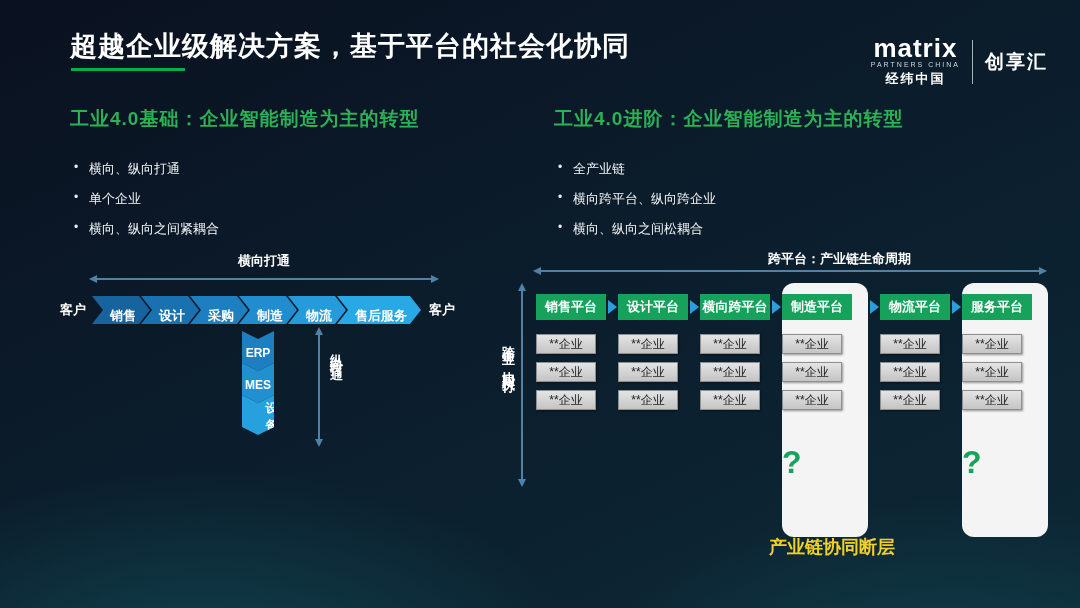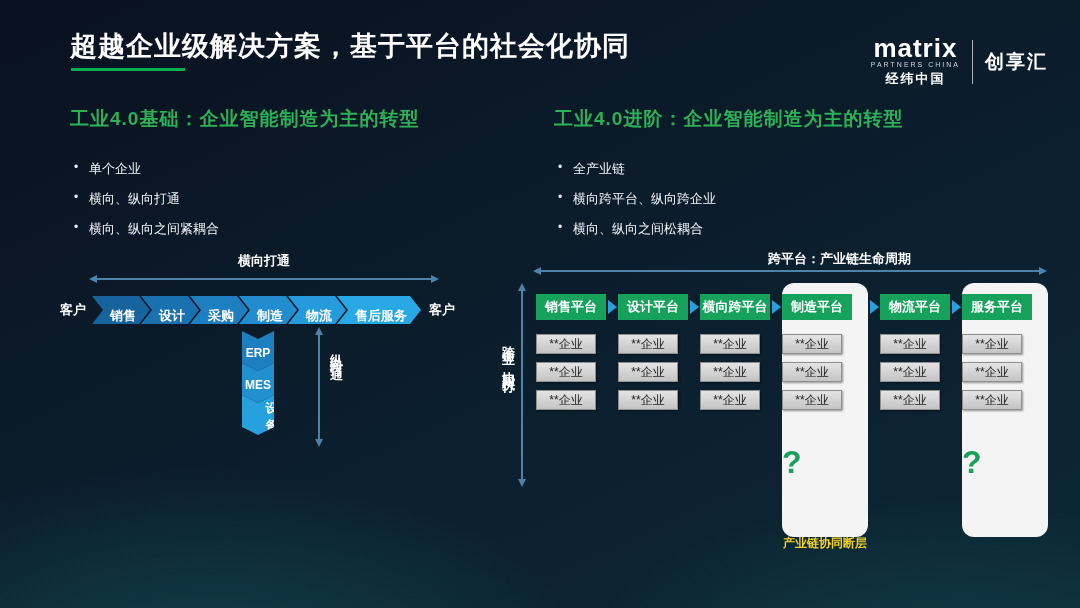--- a/index.html
+++ b/index.html
@@ -77,21 +77,21 @@
   .ebox{width:60px;height:20px;margin-top:8px;background:linear-gradient(#e4e4e4,#c4c4c4);
         border:1px solid #8f8f8f;color:#222;font-size:12px;box-sizing:border-box;
         display:flex;align-items:center;justify-content:center;box-shadow:1px 1px 2px rgba(0,0,0,.4);}
   .ebox.first{margin-top:14px;}
   .qmark{margin-top:36px;font-size:32px;font-weight:bold;color:#17A25B;line-height:32px;}
   .flow-arrow{width:12px;display:flex;justify-content:center;margin-top:17px;flex:none;}
   .flow-arrow i{display:block;width:0;height:0;border-top:7px solid transparent;
                 border-bottom:7px solid transparent;border-left:9px solid #2b9fd9;}
   
   .gap-note{position:absolute;left:769px;top:535px;width:112px;text-align:center;
-            color:#F2D024;font-size:12px;font-weight:bold;white-space:nowrap;}
+            color:#F2D024;font-size:18px;font-weight:bold;white-space:nowrap;}
   .root-logo{position:absolute;left:962px;top:518px;width:86px;text-align:center;}
   .root-name{font-size:17px;font-weight:bold;letter-spacing:2px;}
   .root-sub{font-size:9px;letter-spacing:3px;margin-top:3px;color:#e9eef2;}
 </style>
 </head>
 <body>
 
 <div class="slide">
 
   <div class="title">超越企业级解决方案，基于平台的社会化协同</div>
@@ -102,22 +102,22 @@
       <div class="brand-name">matrix</div>
       <div class="brand-sub">PARTNERS CHINA</div>
       <div class="brand-cn">经纬中国</div>
     </div>
     <div class="brand-divider"></div>
     <div class="brand-event">创享汇</div>
   </div>
 
   <div class="sec-heading left-heading">工业4.0基础：企业智能制造为主的转型</div>
   <ul class="bullets left-bullets">
+    <li>横向、纵向打通</li>
     <li>单个企业</li>
-    <li>横向、纵向打通</li>
     <li>横向、纵向之间紧耦合</li>
   </ul>
 
   <div class="lh-label">横向打通</div>
   <div class="hline lh-line"></div>
 
   <div class="chain">
     <span class="cust">客户</span>
     <div class="chev c1">销售</div>
     <div class="chev c2">设计</div>

